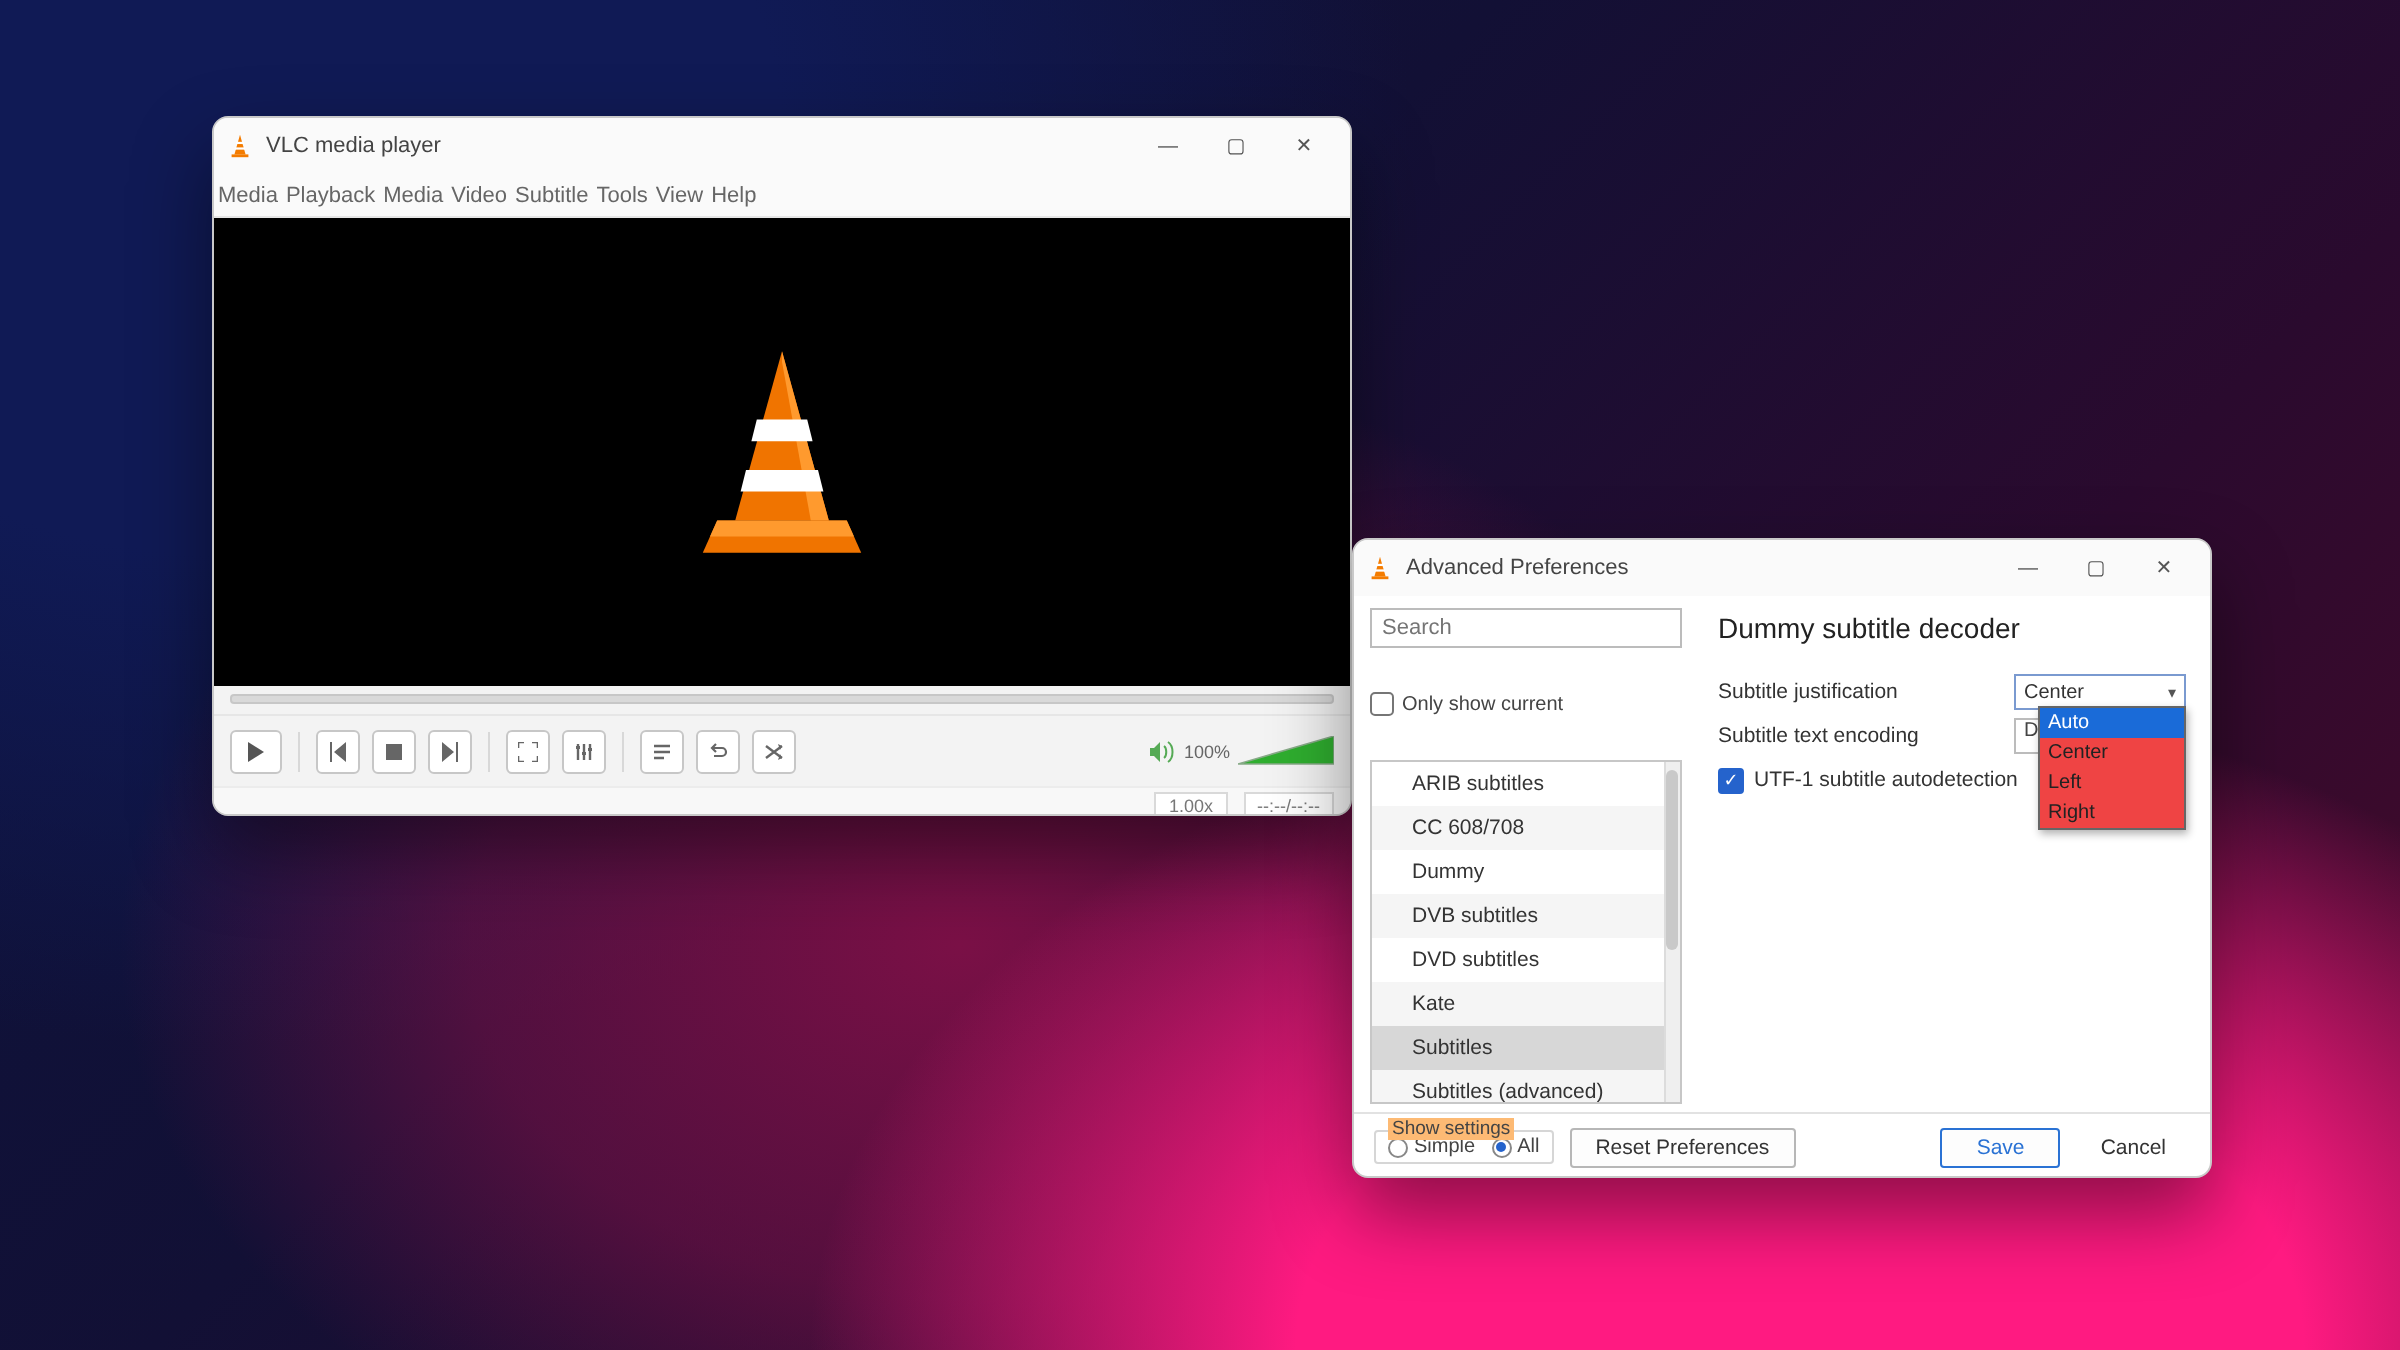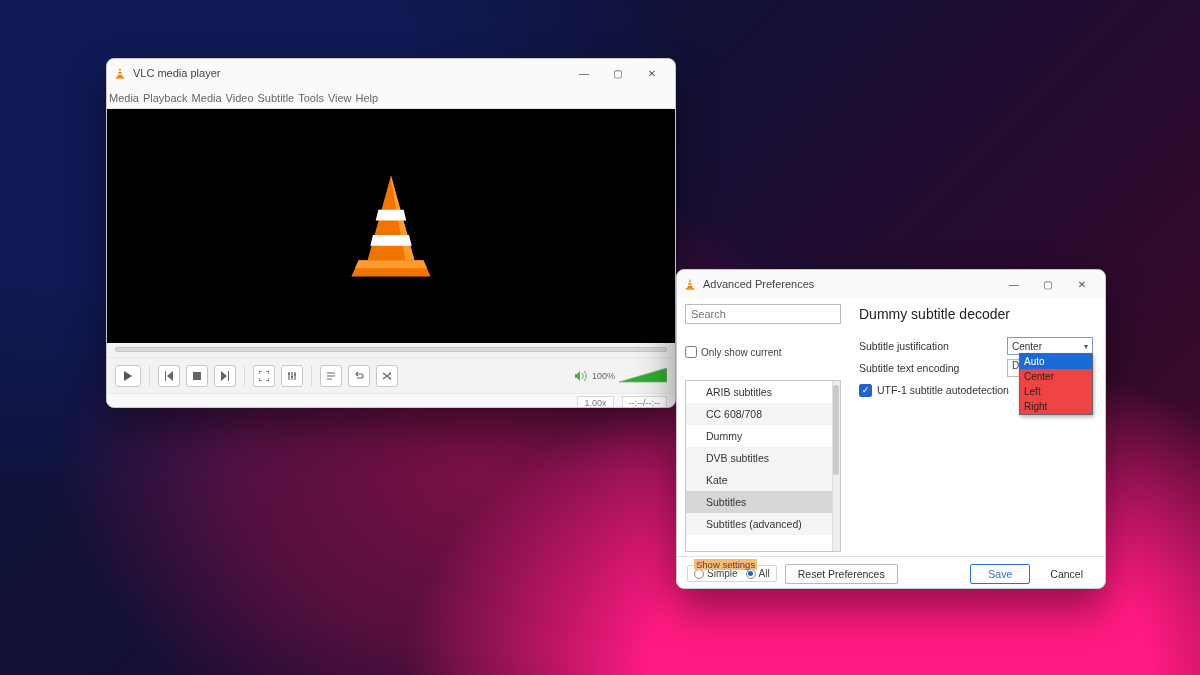--- a/index.html
+++ b/index.html
@@ -232,20 +232,21 @@
       <input class="search-box" placeholder="Search" style="">
       <label class="only-row">
         <input type="checkbox" style="">
         <span>Only show current</span>
       </label>
       <div class="tree">
         <div class="tree-row">ARIB subtitles</div>
         <div class="tree-row alt">CC 608/708</div>
         <div class="tree-row">Dummy</div>
         <div class="tree-row alt">DVB subtitles</div>
+        <div class="tree-row">DVD subtitles</div>
         <div class="tree-row alt">Kate</div>
         <div class="tree-row sel">Subtitles</div>
         <div class="tree-row alt">Subtitles (advanced)</div>
         <div class="tree-scroll">
             <div class="tree-thumb"></div>
           </div>
       </div>
     </div>
     <div class="right-col" style="position:relative">
       <div class="panel-title">Dummy subtitle decoder</div>

